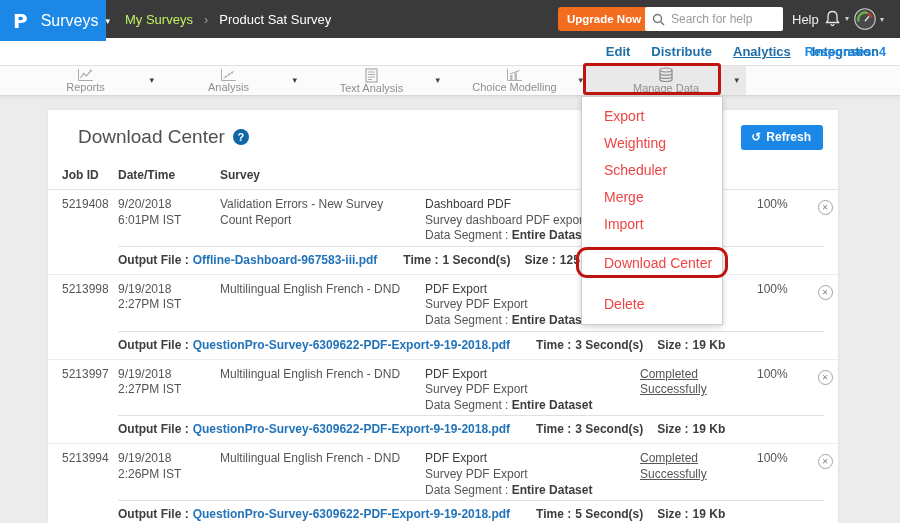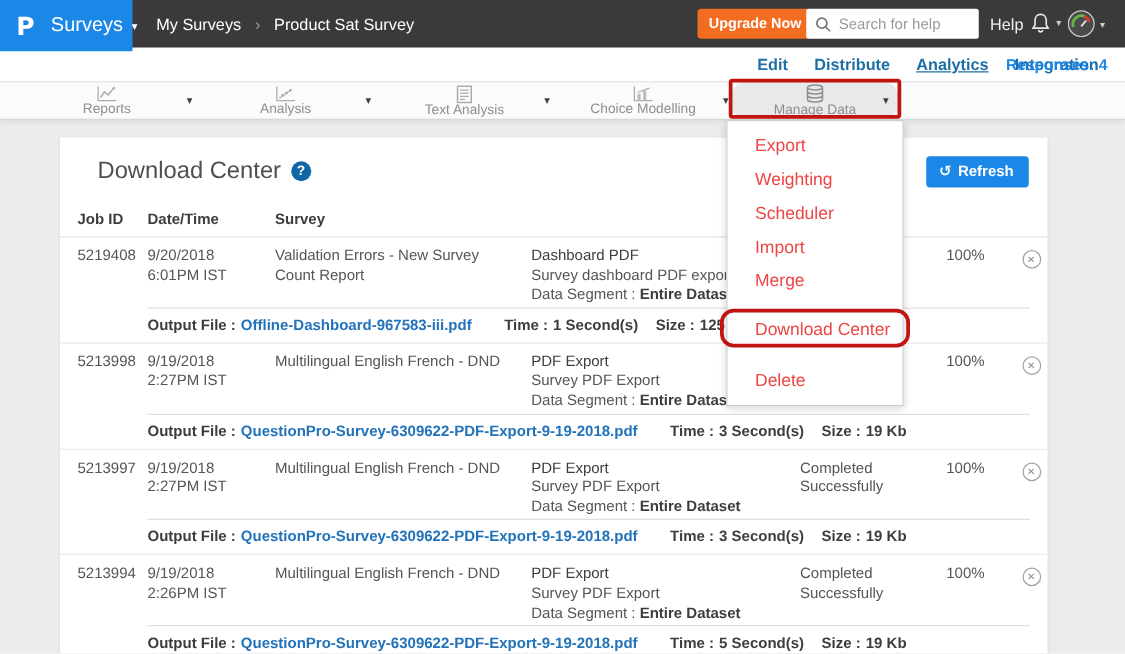--- a/index.html
+++ b/index.html
@@ -7,42 +7,42 @@
   body { font-family:"Liberation Sans", sans-serif; background:#fff; }
   #app { position:relative; width:900px; height:523px; overflow:hidden; background:#ececec; }
 
   
   .topbar { position:absolute; top:0; left:0; width:900px; height:38px; background:#3a3a3a; z-index:10; }
   .logo-box { position:absolute; left:0; top:0; width:106px; height:41px; background:#1b87e6; display:flex; align-items:center; padding-left:13px; z-index:12; cursor:pointer; }
   .logo { font-size:20px; font-weight:bold; color:#fff; font-family:"DejaVu Sans", sans-serif; }
   .product-menu { color:#fff; font-size:16px; margin-left:13px; }
   .caret-w { font-size:9px; color:#fff; margin-left:7px; }
   .breadcrumb { position:absolute; left:125px; top:0; height:38px; display:flex; align-items:center; font-size:13px; }
-  .bc-parent { color:#ffffff; cursor:pointer; }
+  .bc-parent { color:#bef264; cursor:pointer; }
   .bc-sep { color:#9a9a9a; margin:0 11px; font-size:13px; }
   .bc-current { color:#fff; }
   .upgrade-btn { position:absolute; left:558px; top:7px; height:24px; background:#f36d21; color:#fff; border:none; border-radius:3px; font-size:11.5px; font-weight:bold; padding:0 9px; font-family:"Liberation Sans", sans-serif; cursor:pointer; }
   .searchbox { position:absolute; left:645px; top:7px; width:138px; height:24px; background:#fff; border-radius:2px; display:flex; align-items:center; padding-left:7px; }
   .searchbox input { border:none; outline:none; background:transparent; font-size:12px; color:#444; width:108px; margin-left:6px; font-family:"Liberation Sans", sans-serif; }
   .searchbox input::placeholder { color:#9a9a9a; }
   .help-link { position:absolute; left:792px; top:0; height:38px; display:flex; align-items:center; color:#f0f0f0; font-size:13px; cursor:pointer; }
   .bell-wrap { position:absolute; left:824px; top:10px; display:flex; align-items:center; cursor:pointer; }
   .caret-g { font-size:8px; color:#cccccc; margin-left:4px; }
   .avatar-wrap { position:absolute; left:854px; top:8px; display:flex; align-items:center; cursor:pointer; }
 
   
   .nav { position:absolute; top:38px; left:0; width:900px; height:28px; background:#fff; border-bottom:1px solid #e0e0e0; display:flex; align-items:center; padding-left:14px; z-index:5;justify-content:flex-end; }
   .nav-item { font-size:13px; font-weight:bold; color:#1e6fa5; margin-right:21px; cursor:pointer; }
   .nav-item.active { text-decoration:underline; }
   .responses { position:absolute; right:14px; top:0; height:28px; display:flex; align-items:center; color:#1b87e6; font-size:12.5px; font-weight:bold; }
 
   
   .toolbar { position:absolute; top:66px; left:0; width:900px; height:30px; background:#fbfbfb; border-bottom:1px solid #d8d8d8; box-shadow:0 2px 3px rgba(0,0,0,0.05); display:flex; padding-left:14px; z-index:5; }
   .tool-group { width:143px; height:29px; position:relative; display:flex; flex-direction:column; align-items:center; justify-content:center; cursor:pointer; }
-  .tool-group.active { width:132px; background:#e9e9e9;border-radius:10px; }
+  .tool-group.active { width:160px; background:#e9e9e9; }
   .tool-label { font-size:11px; color:#8f8f8f; margin-top:0px; line-height:11px; }
   .tool-caret { position:absolute; right:3px; top:9px; font-size:9px; color:#3f3f3f; }
   .tool-group.active .tool-caret { right:7px; }
 
   
   .dropdown { position:absolute; left:581px; top:96px; width:142px; background:#fff; border:1px solid #cfcfcf; box-shadow:0 2px 6px rgba(0,0,0,0.18); padding:6px 0; z-index:40; }
   .menu-item { height:27px; line-height:27px; padding-left:22px; font-size:14px; color:#ef4444; cursor:pointer; white-space:nowrap; }
   .menu-item.annotated { margin-top:12px; margin-bottom:14px; }
 
   
@@ -59,21 +59,21 @@
   .refresh-btn { position:absolute; right:15px; top:15px; background:#1b87e6; color:#fff; border:none; border-radius:3px; font-size:12px; font-weight:bold; padding:5px 12px 6px 10px; font-family:"Liberation Sans", sans-serif; cursor:pointer; }
   .refresh-glyph { font-weight:bold; margin-right:5px; font-family:"DejaVu Sans", sans-serif; }
 
   .grid { display:grid; grid-template-columns:56px 102px 205px 215px 117px 53px 30px; padding-left:14px; }
   .thead { height:30px; align-items:center; border-bottom:1px solid #e3e3e3; }
   .th { font-weight:bold; font-size:12px; color:#3d3d3d; }
   .job-block { border-bottom:1px solid #ececec; }
   .job-main { padding-top:7px; padding-bottom:2px; font-size:12px; color:#555; line-height:1.3; }
   .cell { padding-right:14px; }
   .survey-cell { padding-right:18px; }
-  .status-cell { padding-right:22px; }
+  .status-cell { padding-right:22px;text-decoration:underline; }
   .report-name { font-weight:normal; color:#3d3d3d; }
   .seg-label { color:#555; }
   .seg-value { font-weight:bold; color:#3d3d3d; }
   .cancel-cell { text-align:center; padding-top:2px; }
   .cancel-icon { display:inline-block; width:15px; height:15px; border:1px solid #a3a3a3; border-radius:50%; color:#8a8a8a; font-size:8px; line-height:13px; text-align:center; cursor:pointer; }
   .job-output { margin-left:70px; margin-right:14px; border-top:1px solid #e0e0e0; padding:6px 0 7px; font-size:12px; font-weight:bold; color:#3d3d3d; white-space:nowrap; }
   .file-link { color:#2273b9; margin-left:4px; margin-right:26px; text-decoration:none; cursor:pointer; }
   .val-gap { margin-left:4px; }
   .time-part { margin-right:14px; }
 </style>
@@ -278,22 +278,22 @@
       <div class="job-output">
         <span>Output File :</span><a class="file-link">QuestionPro-Survey-6309622-PDF-Export-9-19-2018.pdf</a><span>Time :</span><span class="val-gap time-part">5 Second(s)</span><span>Size :</span><span class="val-gap">19 Kb</span>
       </div>
     </div>
   </div>
 
   <div class="dropdown">
     <div class="menu-item">Export</div>
     <div class="menu-item">Weighting</div>
     <div class="menu-item">Scheduler</div>
+    <div class="menu-item">Merge</div>
     <div class="menu-item">Import</div>
-    <div class="menu-item">Merge</div>
     <div class="menu-item annotated">Download Center</div>
     <div class="menu-item">Delete</div>
   </div>
 
   <div class="annot annot-manage"></div>
   <div class="annot annot-dc"></div>
 
 </div>
 
 </body></html>

